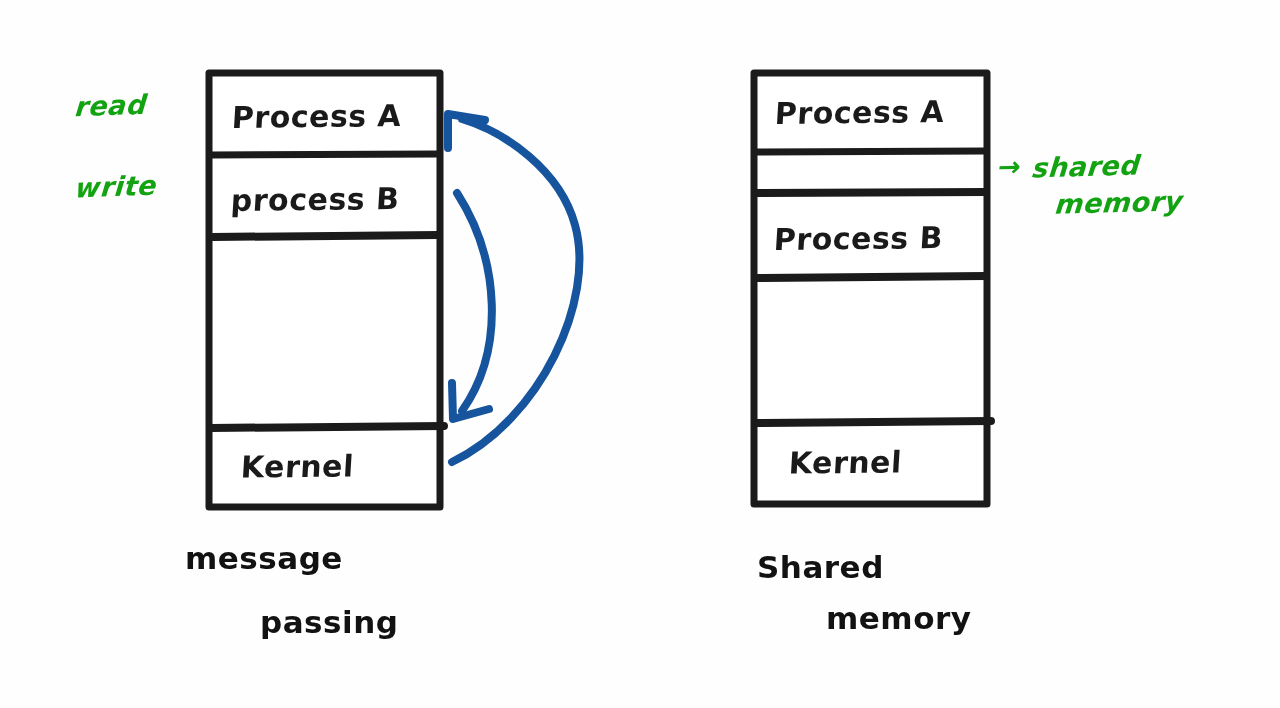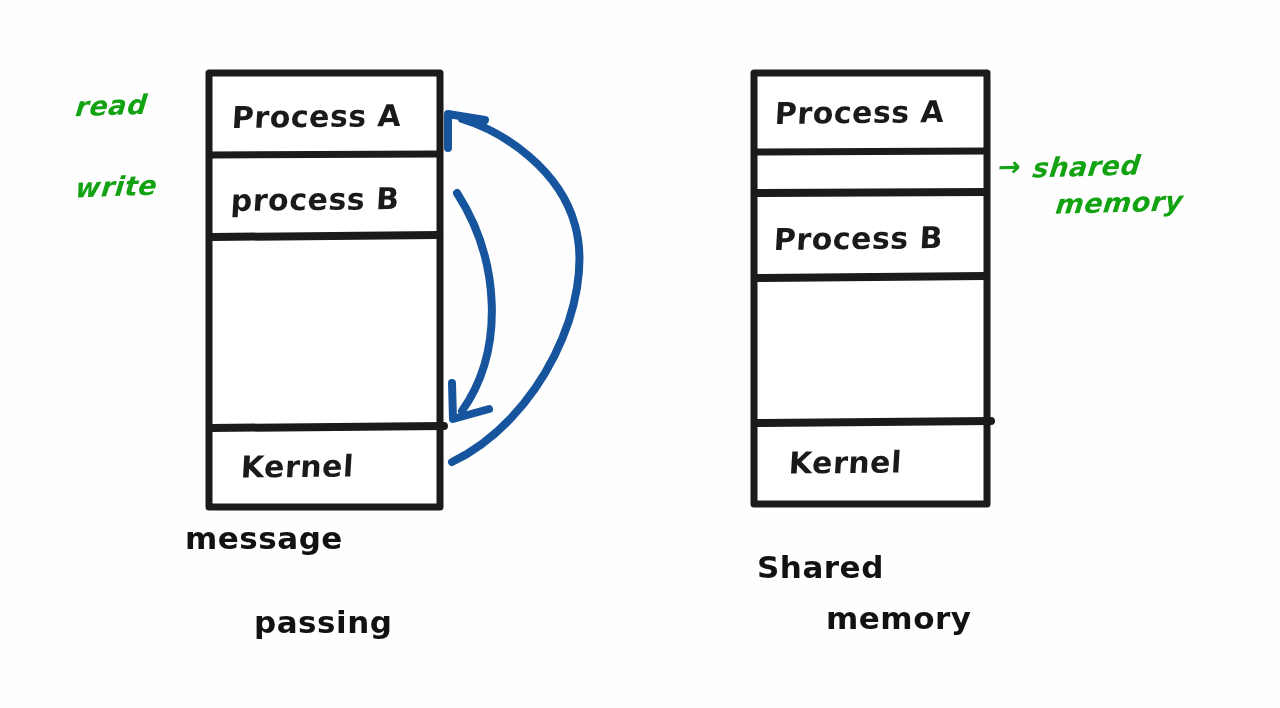--- a/index.html
+++ b/index.html
@@ -105,22 +105,22 @@
 <div class="hand box-label" style="left:232px; top:99px;">Process A</div>
 
 <div class="hand box-label" style="left:231px; top:182px;">process B</div>
 
 <div class="hand box-label" style="left:241px; top:449px;">Kernel</div>
 
 <div class="hand green" style="left:76px; top:90px;">read</div>
 
 <div class="hand green" style="left:76px; top:171px;">write</div>
 
-<div class="hand caption" style="left:185px; top:520px;">message</div>
-<div class="hand caption" style="left:254px; top:604px;">passing</div>
+<div class="hand caption" style="left:185px; top:540px;">message</div>
+<div class="hand caption" style="left:260px; top:604px;">passing</div>
 
 <div class="hand box-label" style="left:775px; top:95px;">Process A</div>
 
 <div class="hand box-label" style="left:774px; top:221px;">Process B</div>
 
 <div class="hand box-label" style="left:789px; top:445px;">Kernel</div>
 
 <div class="hand green-annot" style="left:998px; top:150px;">→</div>
 <div class="hand green-annot" style="left:1033px; top:150px;">shared</div>
 <div class="hand green-annot" style="left:1056px; top:186px;">memory</div>

